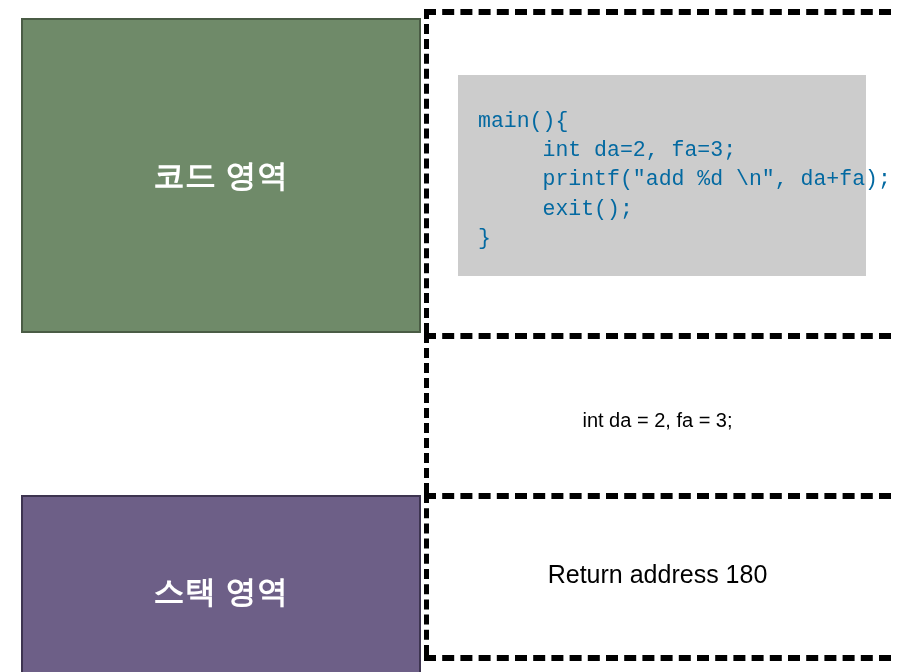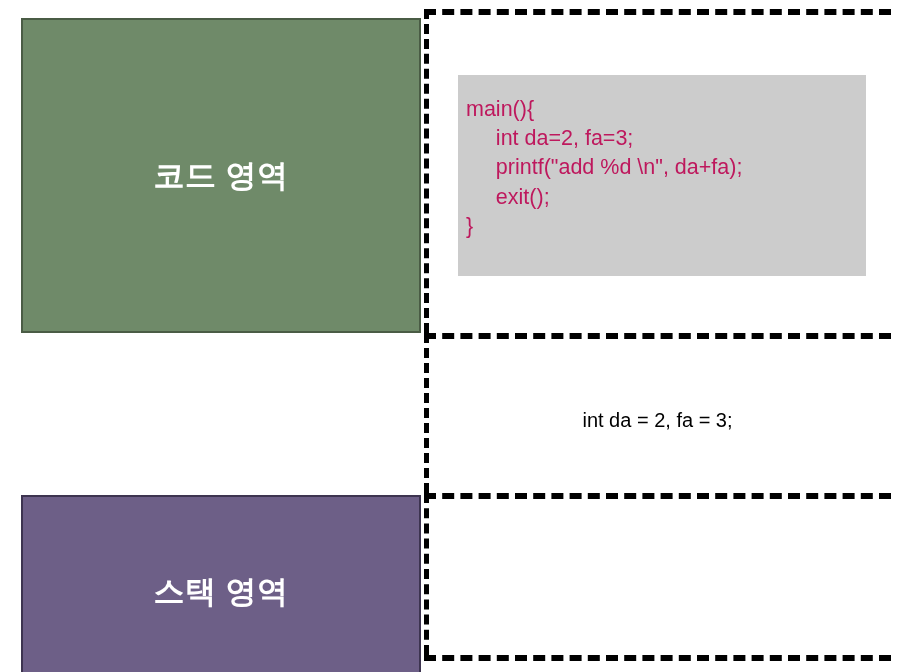--- a/index.html
+++ b/index.html
@@ -82,25 +82,25 @@
     position: absolute;
     left: 458px;
     top: 75px;
     width: 408px;
     height: 201px;
     background: #CCCCCC;
     box-sizing: border-box;
     padding: 16px 0 0 4px;
   }
   #code-text {
-    margin: 4px;
-    font-family: Liberation Sans, sans-serif;
+    margin: 16px;
+    font-family: Liberation Mono, monospace;
     font-size: 21.5px;
     line-height: 1.36;
-    color: #be185d;
+    color: #0369a1;
     white-space: pre;
     letter-spacing: 0px;
   }
 
   
   .right-label {
     position: absolute;
     left: 424px;
     width: 467px;
     text-align: center;
@@ -138,14 +138,15 @@
   <div id="code-box">
     <pre id="code-text">main(){
      int da=2, fa=3;
      printf("add %d \n", da+fa);
      exit();
 }</pre>
   </div>
 
   <div class="right-label" id="label-data">int da = 2, fa = 3;</div>
 
+  <div class="right-label" id="label-stack">Return address 180</div>
 
 </div>
 
 </body></html>

